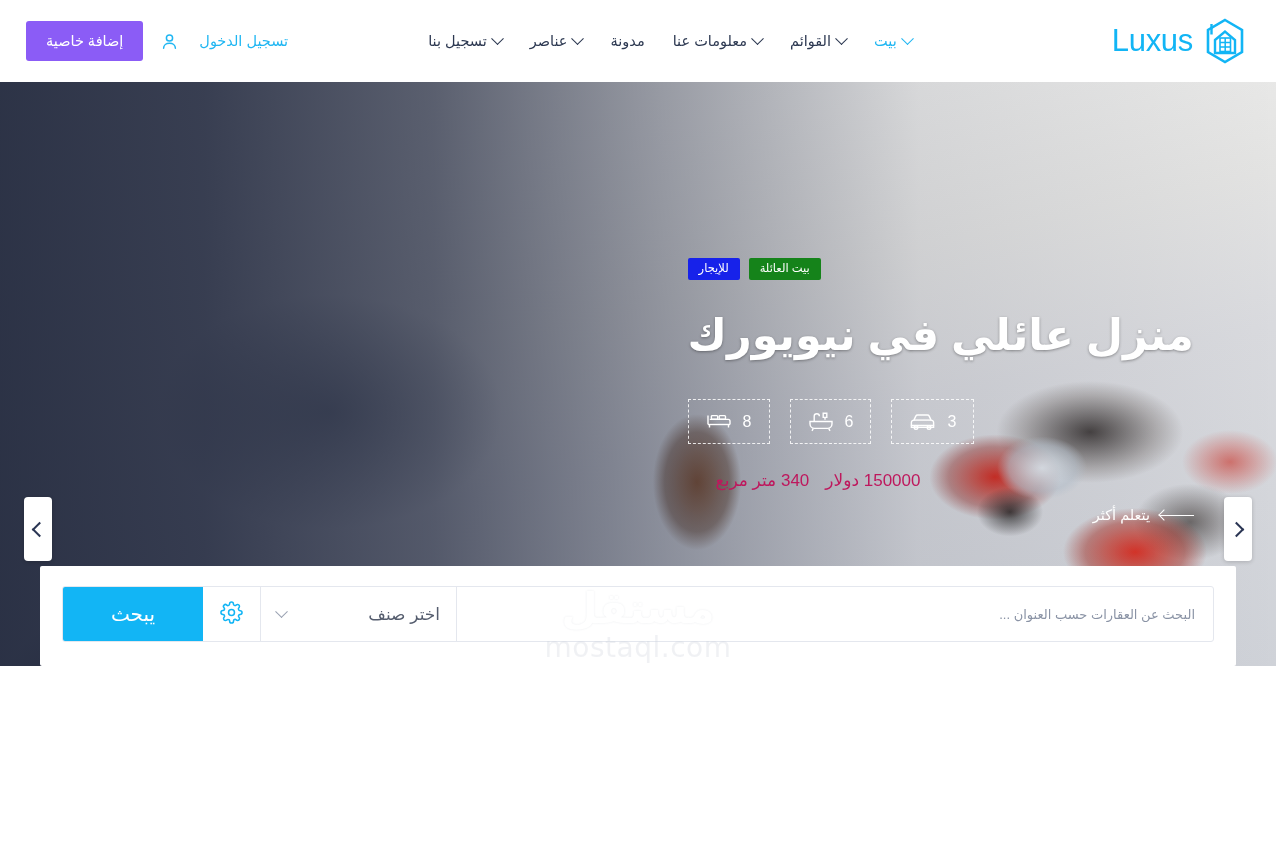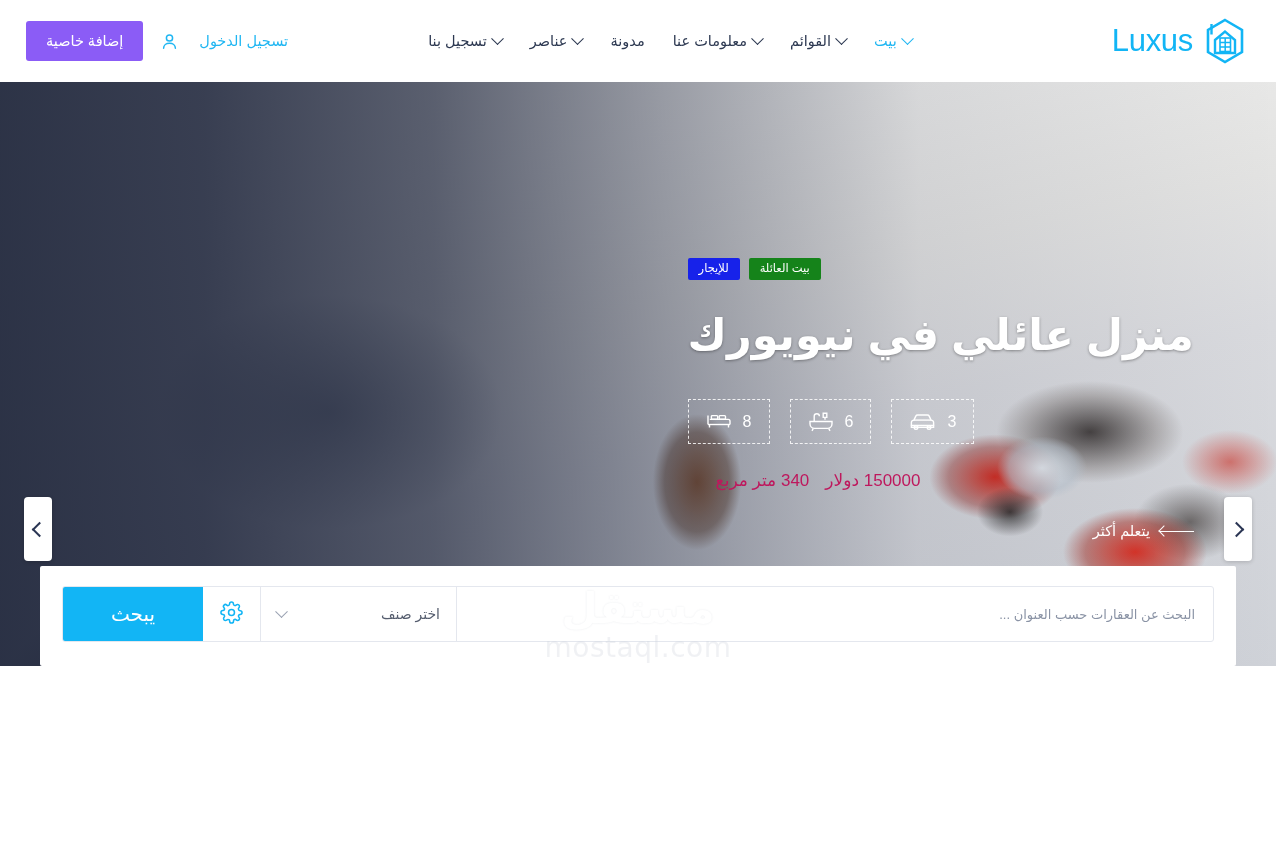--- a/index.html
+++ b/index.html
@@ -198,21 +198,21 @@
     margin-top: 26px;
     font-size: 17px;
     color: #be185d;
     display: flex;
     flex-direction: row-reverse;
     justify-content: flex-start;
     gap: 16px;
     margin-left: 28px;
   }
   .hero-more {
-    margin-top: 32px;
+    margin-top: 16px;
     display: flex;
     flex-direction: row-reverse;
     align-items: center;
     gap: 10px;
     font-size: 14.5px;
     color: #ffffff;
     cursor: pointer;
     width: max-content;
   }
   .arrow-left {
@@ -324,21 +324,21 @@
     flex: 0 0 196px;
     border-right: 1px solid #e4e7ee;
     display: flex;
     flex-direction: row;
     align-items: center;
     justify-content: space-between;
     padding: 0 16px;
     cursor: pointer;
     background: #fff;
   }
-  .select-label { font-size: 14px; color: #555d6e; }
+  .select-label { font-size: 17px; color: #555d6e; }
   .sel-caret {
     width: 9px; height: 9px;
     border-right: 1.5px solid #9aa2b2;
     border-bottom: 1.5px solid #9aa2b2;
     transform: rotate(45deg) translate(-2px,-2px);
   }
 
   .gear-cell {
     flex: 0 0 58px;
     border-right: 1px solid #e4e7ee;

